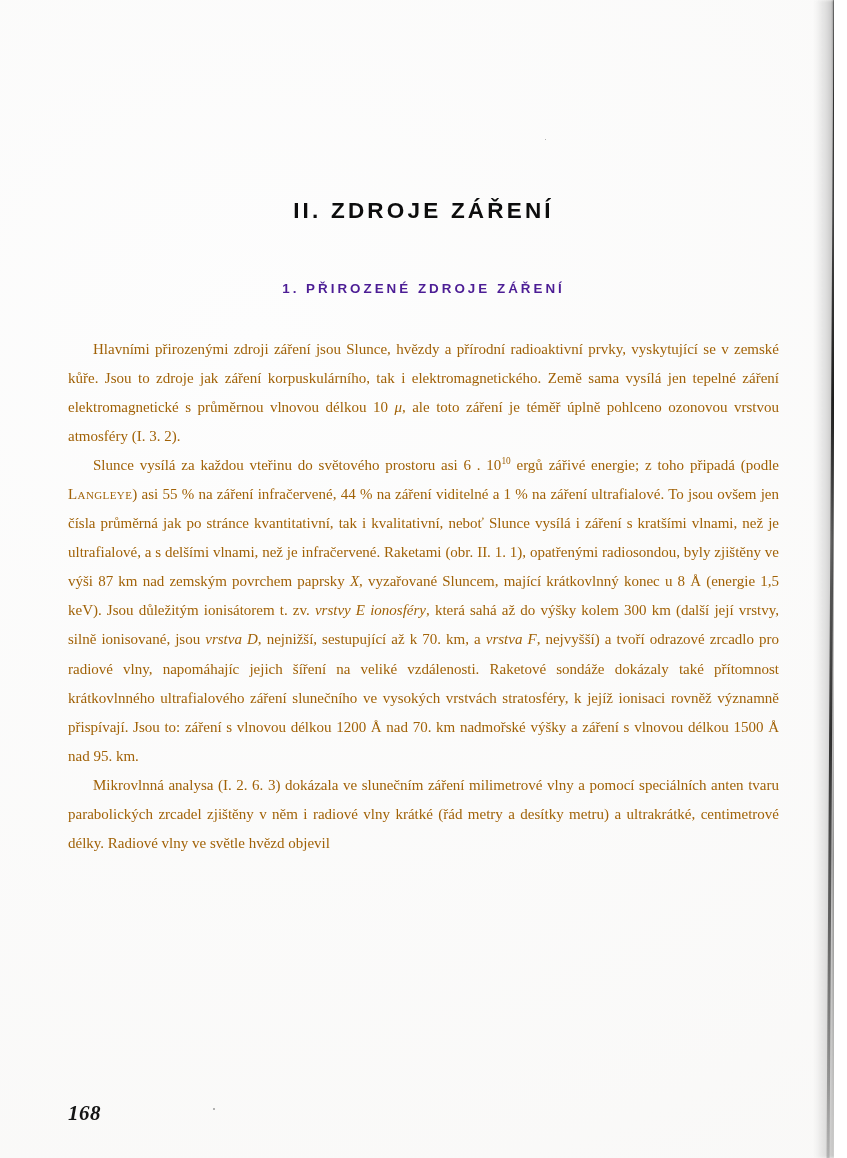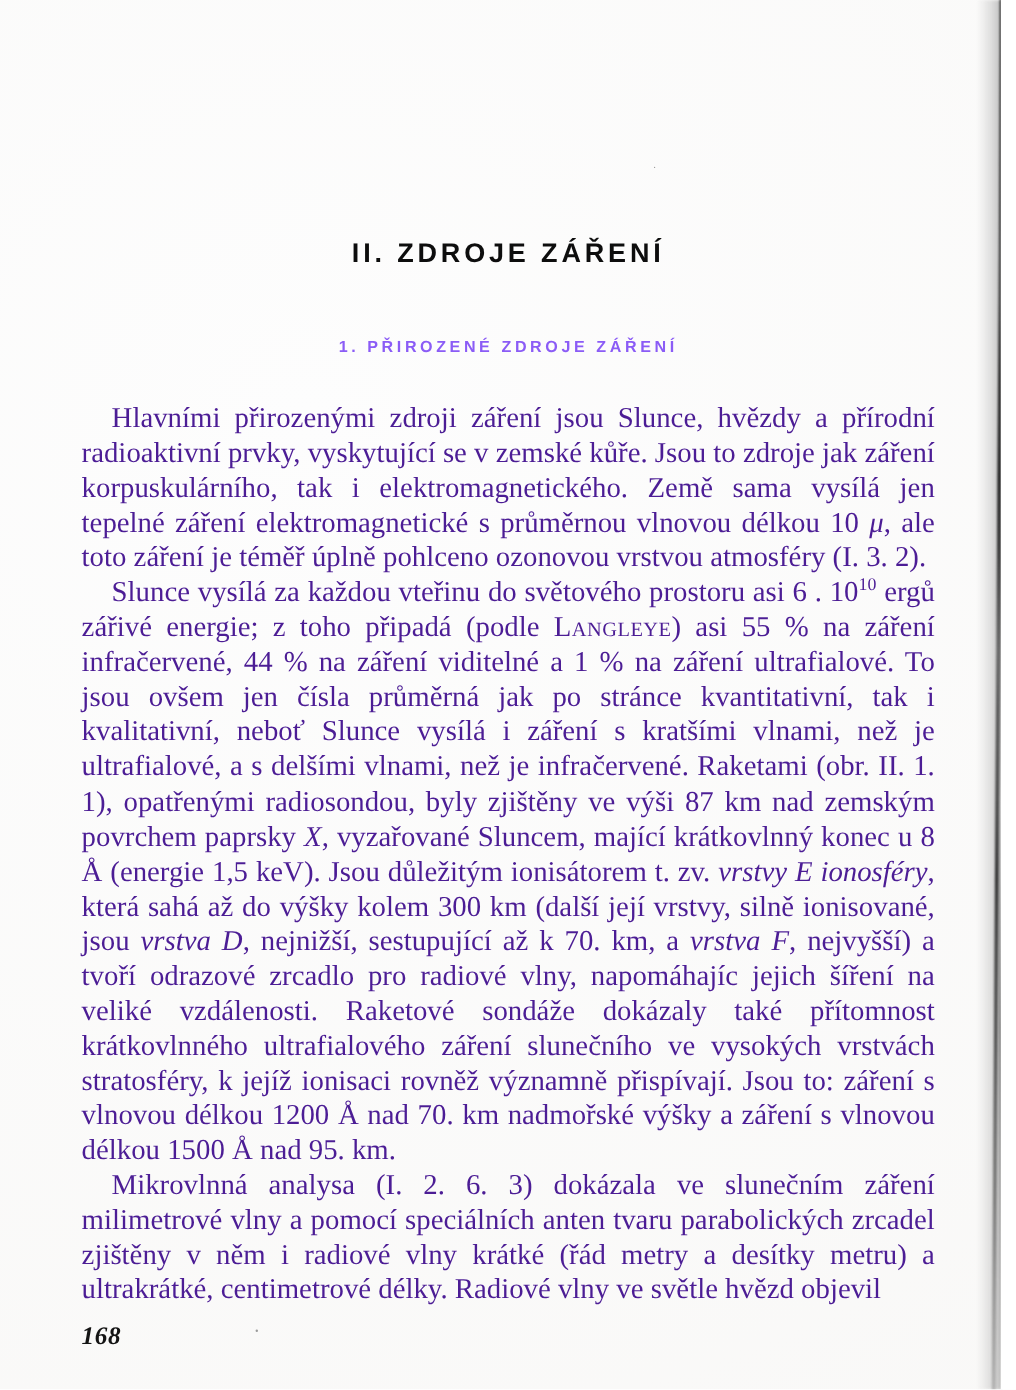--- a/index.html
+++ b/index.html
@@ -114,33 +114,33 @@
     padding: 0;
     position: absolute;
     top: 281px;
     left: 0;
     width: 711px;
     text-align: center;
     font-family: "Liberation Sans", "DejaVu Sans", sans-serif;
     font-size: 13.4px;
     font-weight: bold;
     letter-spacing: 3.0px;
-    color: #8b5cf6;
+    color: #4c1d95;
   }
 
   .body-text {
     position: absolute;
     top: 335px;
     left: 0;
     width: 711px;
-    font-size: 24px;
+    font-size: 15px;
     line-height: 29.05px;
     text-align: justify;
     text-justify: inter-word;
-    color: #4c1d95;
+    color: #a16207;
     hyphens: manual;
   }
   .body-text p {
     margin: 0;
     text-indent: 25px;
   }
   .sc {
     font-variant: small-caps;
     letter-spacing: 0.4px;
   }

